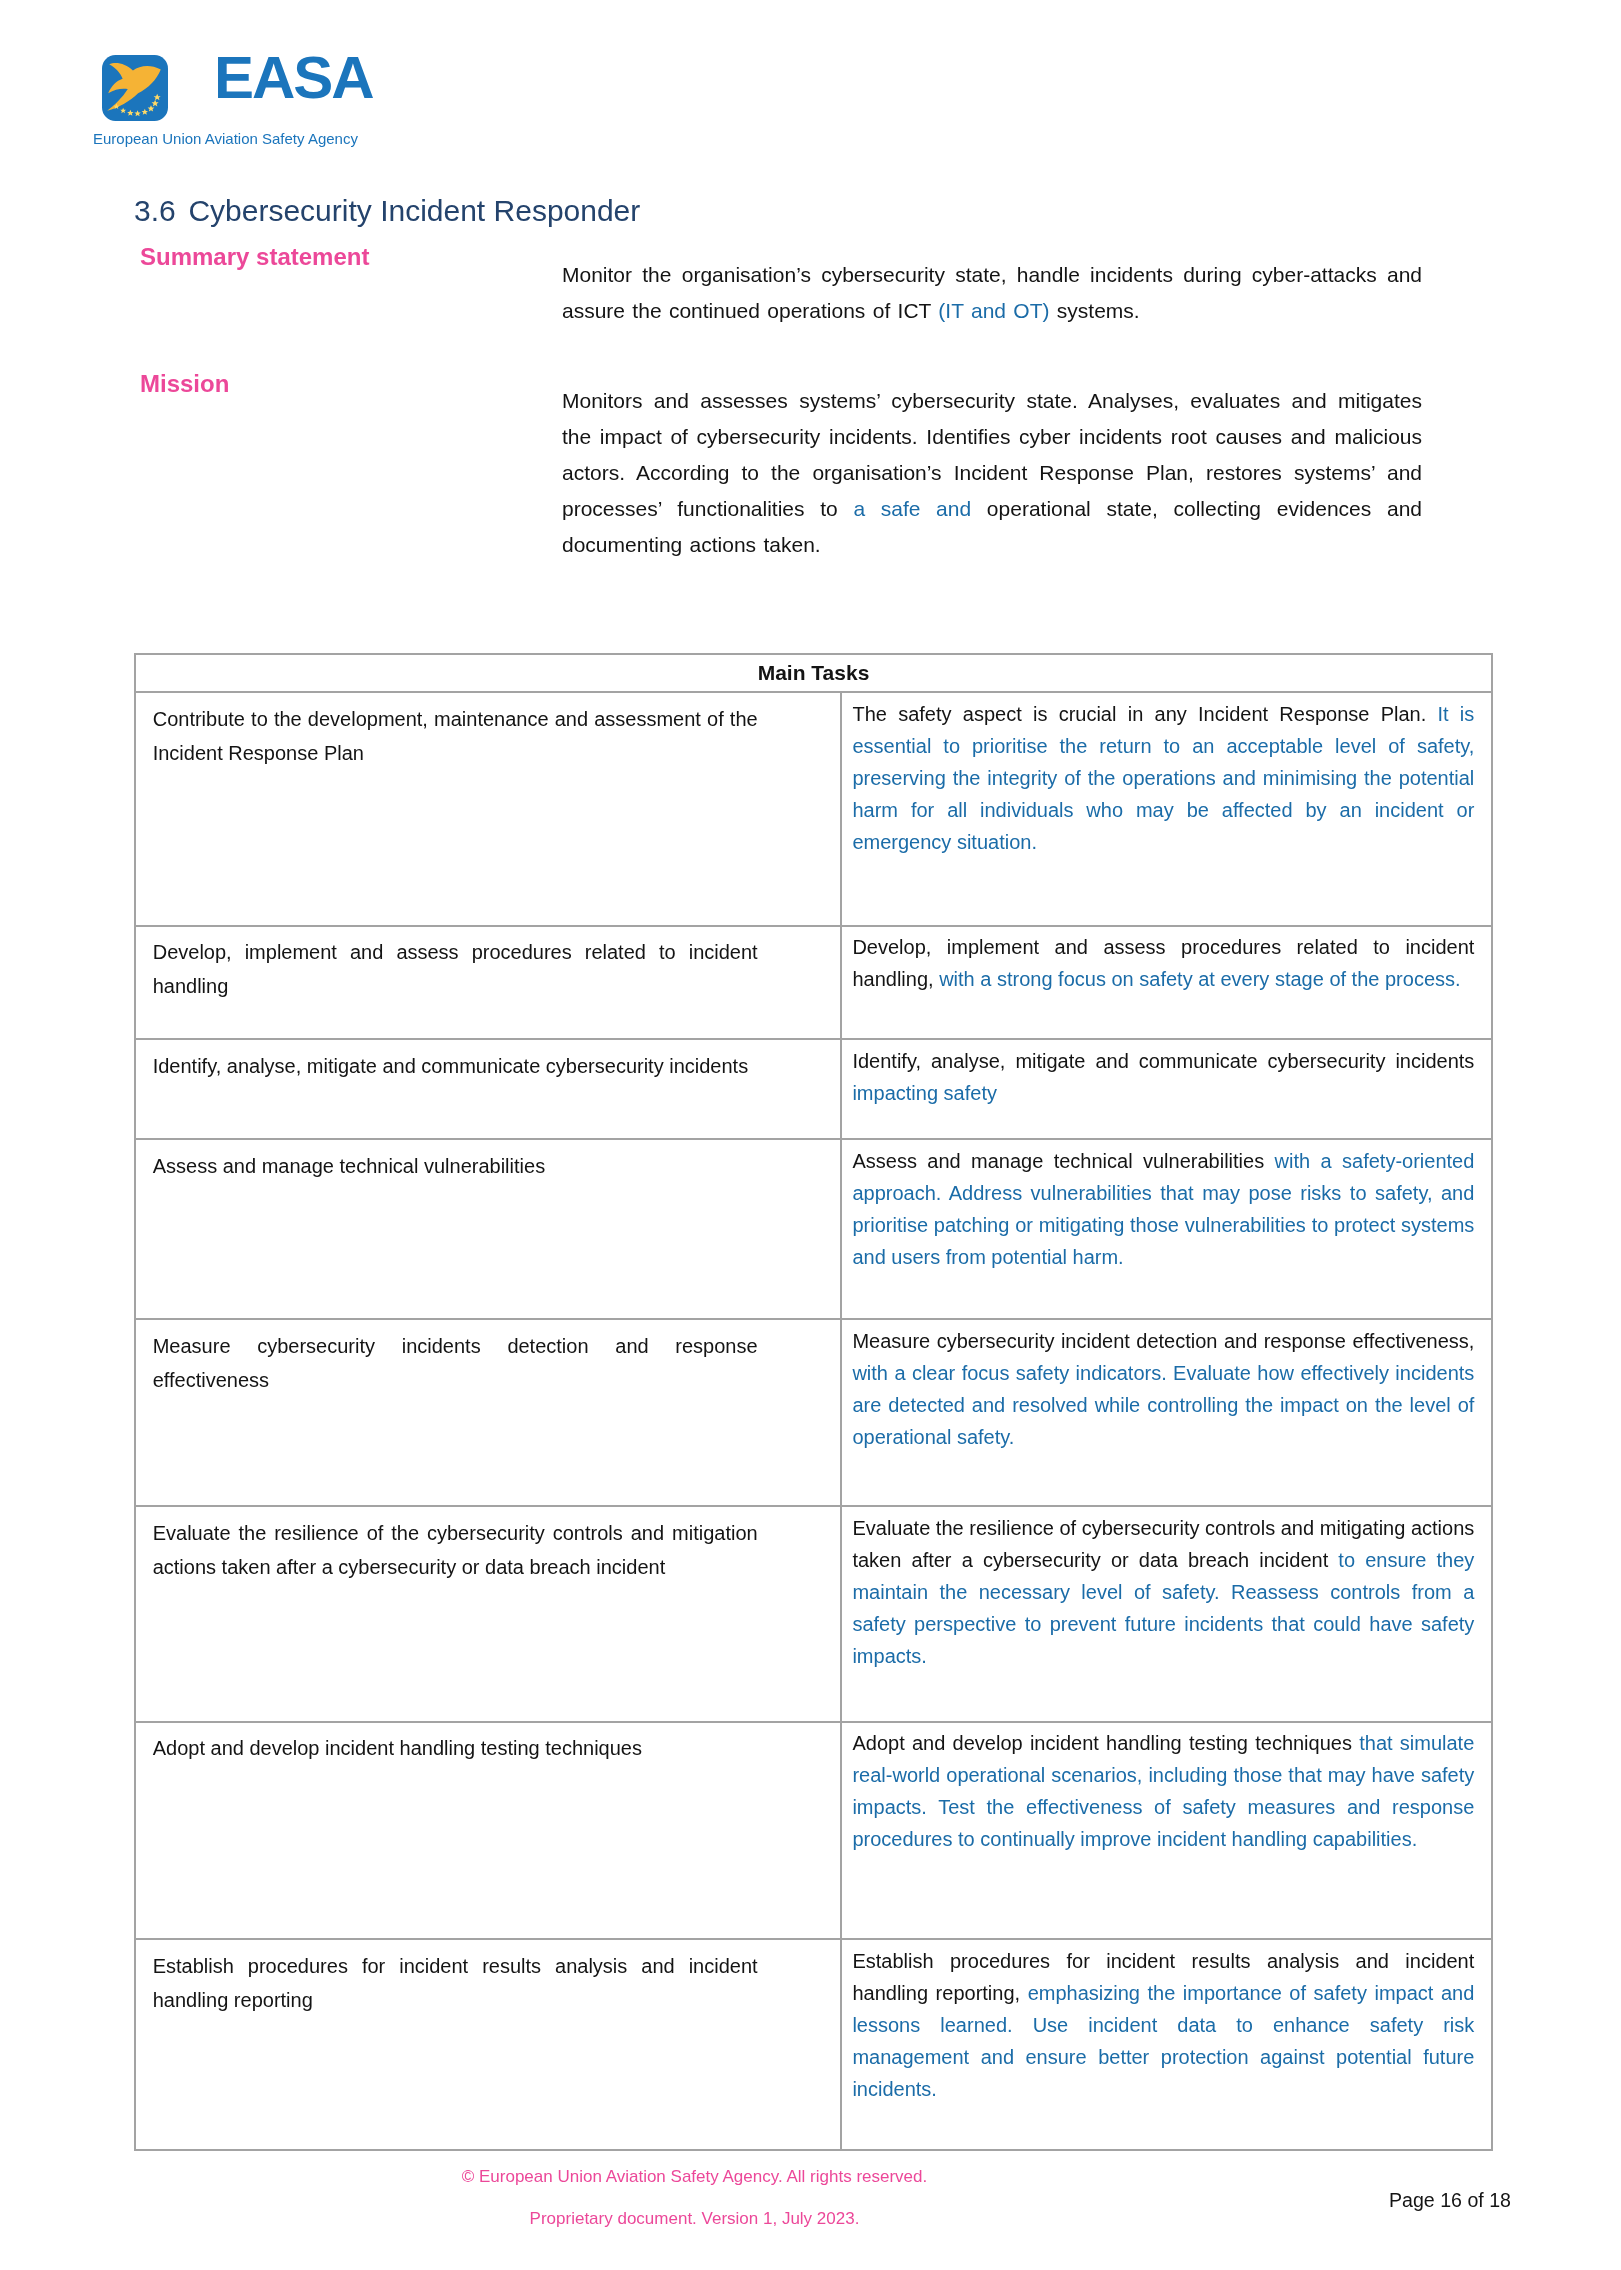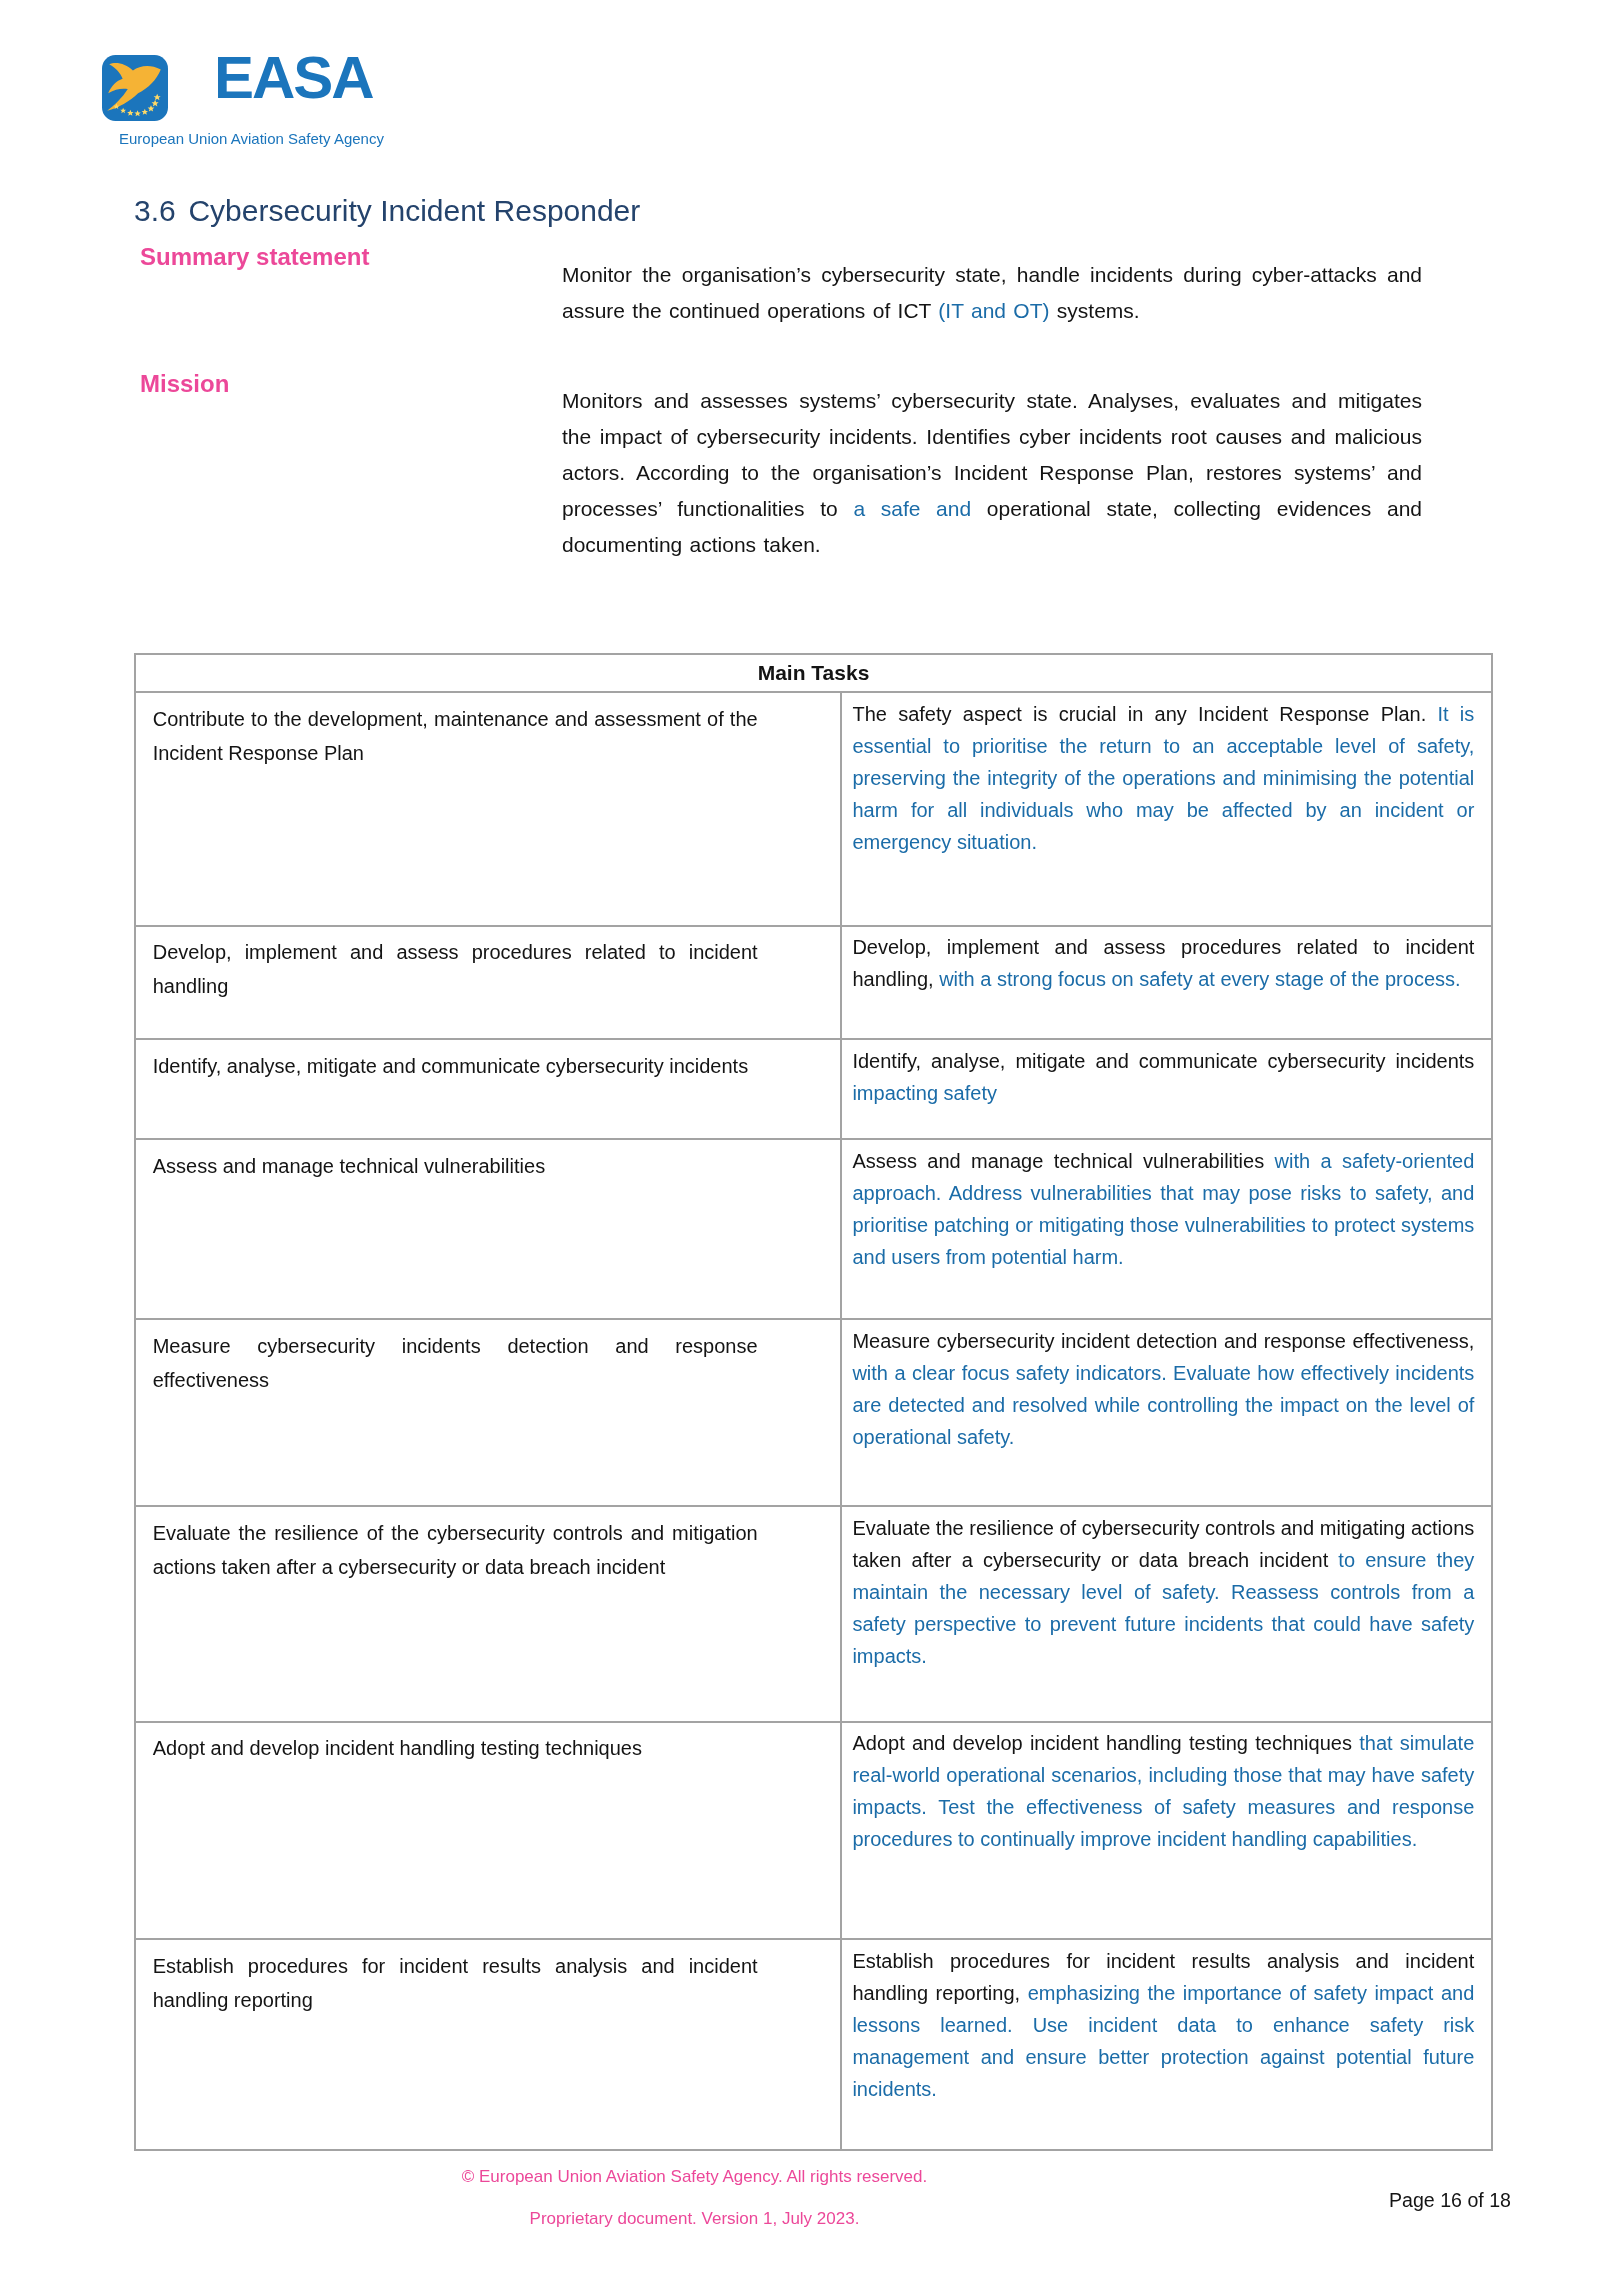--- a/index.html
+++ b/index.html
@@ -6,21 +6,21 @@
   .page{
     position:relative;width:1621px;height:2270px;background:#fff;
     font-family:"Liberation Sans",sans-serif;color:#141414;overflow:hidden;
   }
   
   .logo-mark{position:absolute;left:102px;top:55px;width:66px;height:66px;}
   .logo-name{
     position:absolute;left:178px;top:48px;font-size:60px;font-weight:bold;
     color:var(--logo-blue);letter-spacing:-2px;line-height:1;margin-left:36px;
   }
-  .logo-tagline{position:absolute;left:119px;top:130px;font-size:15px;color:var(--logo-blue);}
+  .logo-tagline{position:absolute;left:93px;top:130px;font-size:15px;color:var(--logo-blue);}
   
   .heading{position:absolute;left:134px;top:194px;margin:0;font-size:30px;font-weight:400;
     color:var(--navy);line-height:1.1;}
   .h-num{margin-right:12.7px;}
   .label{position:absolute;left:140px;font-size:24px;font-weight:bold;color:#ec4899;}
   .lbl-summary{top:243px;}
   .lbl-mission{top:370px;}
   .par{
     position:absolute;left:562px;width:860px;margin:0;font-size:21px;line-height:36px;
     text-align:justify;color:#141414;word-spacing:1.5px;

